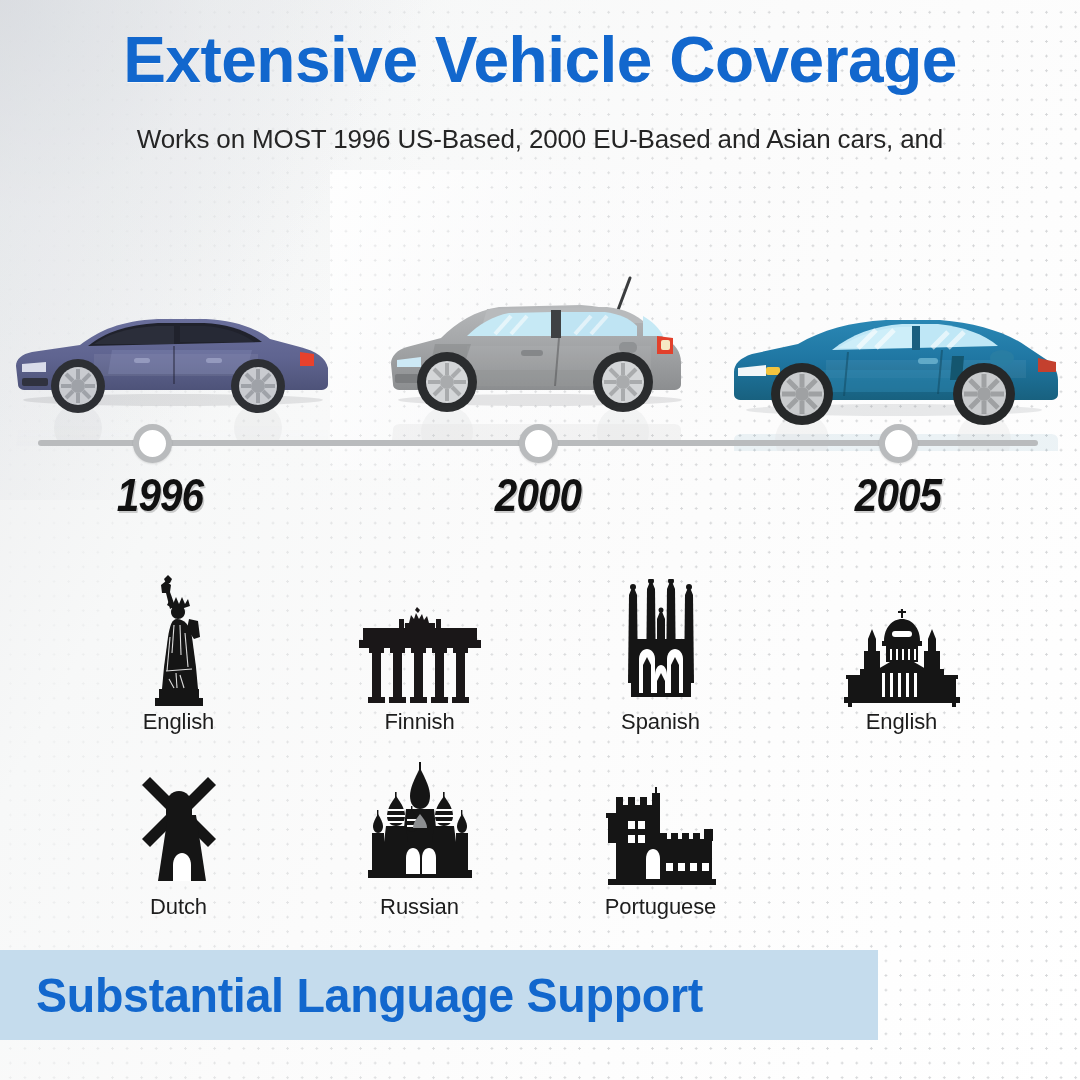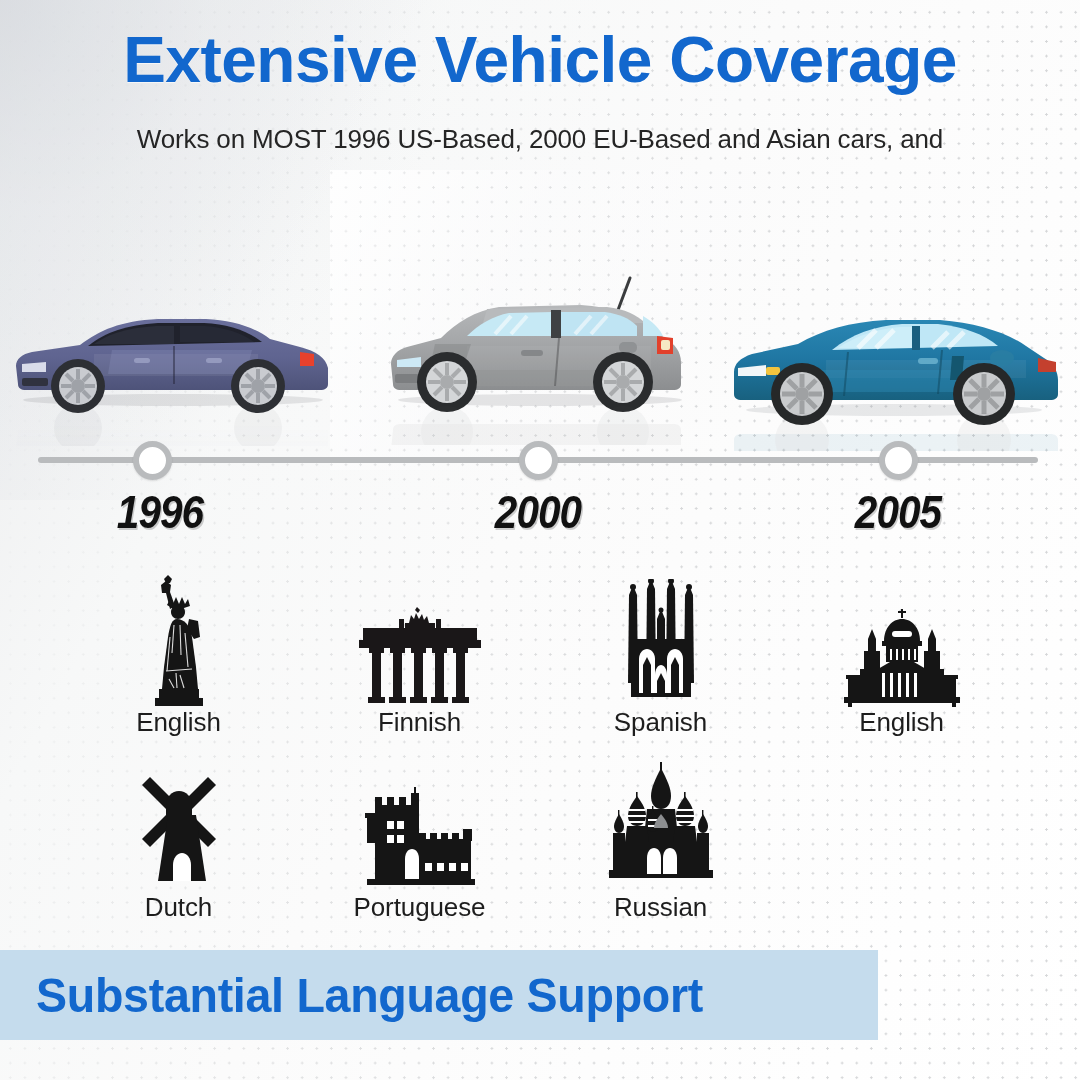--- a/index.html
+++ b/index.html
@@ -68,21 +68,21 @@
     letter-spacing:-0.15px;
   }
   #subtitle .ln { display:block; white-space:nowrap; }
 
   
   #cars { position:absolute; left:0; top:258px; width:1080px; height:190px; }
   .car { position:absolute; }
   .car svg { display:block; }
 
   
-  #timeline { position:absolute; left:0; top:432px; width:1062px; height:110px;padding-left:9px; }
+  #timeline { position:absolute; left:0; top:415px; width:1062px; height:110px;padding-left:9px; }
   #tl-line {
     position:absolute; left:38px; top:25px; width:1000px; height:6px;
     background:#b9bbbd; border-radius:3px;
   }
   .tl-node {
     position:absolute; top:9px;
     width:39px; height:39px; border-radius:50%;
     background:#ffffff;
     border:6px solid #b9bbbd;
     box-shadow:0 1px 2px rgba(0,0,0,0.12);
@@ -108,21 +108,21 @@
     display:grid;
     grid-template-columns:repeat(4, 1fr);
     grid-template-rows:repeat(2, 1fr);
     align-items:end;
   }
   .lang { display:flex; flex-direction:column; align-items:center; justify-content:flex-end; height:100%; }
   .lang-ico { display:flex; align-items:flex-end; justify-content:center; height:132px; }
   .lang-ico svg { display:block; fill:#151515; }
   .lang-label {
     margin-top:0;
-    font-size:26px;
+    font-size:22px;
     line-height:30px;
     color:#1d1d1d;
     letter-spacing:-0.1px;
     white-space:nowrap;
   }
 
   
   #banner {
     position:absolute; left:0; top:950px; width:878px; height:90px;
     background:#c5dced;
@@ -592,20 +592,76 @@
           </g>
 
           <path d="M47 104 L47 88 C47 81 51 76 56 76 C61 76 65 81 65 88 L65 104 Z" fill="#ffffff"></path>
         </svg>
       </div>
       <div class="lang-label">Dutch</div>
     </div>
 
     <div class="lang">
       <div class="lang-ico">
+        <svg width="128" height="130" viewBox="0 0 128 130">
+          <g fill="#151515">
+
+            <rect x="63" y="0" width="2" height="8"></rect>
+            <path d="M64 6 C70 18 74 26 74 34 C74 42 70 47 64 47 C58 47 54 42 54 34 C54 26 58 18 64 6 Z"></path>
+            <path d="M50 47 L78 47 L80 66 L48 66 Z"></path>
+            <path d="M44 66 L84 66 L86 112 L42 112 Z"></path>
+
+            <rect x="39" y="30" width="1.6" height="7"></rect>
+            <path d="M40 34 C46 42 49 48 49 54 C49 60 45 64 40 64 C35 64 31 60 31 54 C31 48 34 42 40 34 Z"></path>
+            <path d="M30 64 L50 64 L52 80 L28 80 Z"></path>
+            <rect x="24" y="80" width="32" height="32"></rect>
+
+            <rect x="87" y="30" width="1.6" height="7"></rect>
+            <path d="M88 34 C94 42 97 48 97 54 C97 60 93 64 88 64 C83 64 79 60 79 54 C79 48 82 42 88 34 Z"></path>
+            <path d="M78 64 L98 64 L100 80 L76 80 Z"></path>
+            <rect x="72" y="80" width="32" height="32"></rect>
+
+            <rect x="55" y="44" width="1.4" height="6"></rect>
+            <path d="M56 48 C60 54 62 58 62 62 C62 67 59 70 56 70 C53 70 50 67 50 62 C50 58 52 54 56 48 Z"></path>
+
+            <rect x="21" y="48" width="1.4" height="6"></rect>
+            <path d="M22 52 C25 57 27 61 27 64 C27 68 25 71 22 71 C19 71 17 68 17 64 C17 61 19 57 22 52 Z"></path>
+            <rect x="16" y="71" width="12" height="41"></rect>
+
+            <rect x="105" y="48" width="1.4" height="6"></rect>
+            <path d="M106 52 C109 57 111 61 111 64 C111 68 109 71 106 71 C103 71 101 68 101 64 C101 61 103 57 106 52 Z"></path>
+            <rect x="100" y="71" width="12" height="41"></rect>
+
+            <rect x="12" y="108" width="104" height="8"></rect>
+          </g>
+
+          <g stroke="#ffffff" stroke-width="2" fill="none">
+            <path d="M32 48 L48 48"></path>
+              <path d="M31 54 L49 54"></path>
+              <path d="M32 60 L48 60"></path>
+            <path d="M80 48 L96 48"></path>
+              <path d="M79 54 L97 54"></path>
+              <path d="M80 60 L96 60"></path>
+            <path d="M51 58 L61 58"></path>
+              <path d="M51 64 L61 64"></path>
+          </g>
+
+          <path d="M64 52 C69 58 71 62 71 66 L57 66 C57 62 59 58 64 52 Z" fill="#8c8e90"></path>
+
+          <g fill="#ffffff">
+            <path d="M50 112 L50 96 C50 90 53 86 57 86 C61 86 64 90 64 96 L64 112 Z"></path>
+            <path d="M66 112 L66 96 C66 90 69 86 73 86 C77 86 80 90 80 96 L80 112 Z"></path>
+          </g>
+        </svg>
+      </div>
+      <div class="lang-label">Russian</div>
+    </div>
+
+    <div class="lang">
+      <div class="lang-ico">
         <svg width="118" height="105" viewBox="0 0 118 105">
           <g fill="#151515">
 
             <rect x="14" y="18" width="44" height="76"></rect>
 
             <rect x="14" y="10" width="7" height="10"></rect>
             <rect x="26" y="10" width="7" height="10"></rect>
             <rect x="38" y="10" width="7" height="10"></rect>
             <rect x="50" y="6" width="8" height="14"></rect>
             <rect x="53" y="0" width="2" height="8"></rect>
@@ -632,75 +688,19 @@
             <path d="M44 92 L44 72 C44 66 47 62 51 62 C55 62 58 66 58 72 L58 92 Z"></path>
             <rect x="64" y="76" width="7" height="8"></rect>
             <rect x="76" y="76" width="7" height="8"></rect>
             <rect x="88" y="76" width="7" height="8"></rect>
             <rect x="100" y="76" width="7" height="8"></rect>
           </g>
         </svg>
       </div>
       <div class="lang-label">Portuguese</div>
     </div>
-
-    <div class="lang">
-      <div class="lang-ico">
-        <svg width="128" height="130" viewBox="0 0 128 130">
-          <g fill="#151515">
-
-            <rect x="63" y="0" width="2" height="8"></rect>
-            <path d="M64 6 C70 18 74 26 74 34 C74 42 70 47 64 47 C58 47 54 42 54 34 C54 26 58 18 64 6 Z"></path>
-            <path d="M50 47 L78 47 L80 66 L48 66 Z"></path>
-            <path d="M44 66 L84 66 L86 112 L42 112 Z"></path>
-
-            <rect x="39" y="30" width="1.6" height="7"></rect>
-            <path d="M40 34 C46 42 49 48 49 54 C49 60 45 64 40 64 C35 64 31 60 31 54 C31 48 34 42 40 34 Z"></path>
-            <path d="M30 64 L50 64 L52 80 L28 80 Z"></path>
-            <rect x="24" y="80" width="32" height="32"></rect>
-
-            <rect x="87" y="30" width="1.6" height="7"></rect>
-            <path d="M88 34 C94 42 97 48 97 54 C97 60 93 64 88 64 C83 64 79 60 79 54 C79 48 82 42 88 34 Z"></path>
-            <path d="M78 64 L98 64 L100 80 L76 80 Z"></path>
-            <rect x="72" y="80" width="32" height="32"></rect>
-
-            <rect x="55" y="44" width="1.4" height="6"></rect>
-            <path d="M56 48 C60 54 62 58 62 62 C62 67 59 70 56 70 C53 70 50 67 50 62 C50 58 52 54 56 48 Z"></path>
-
-            <rect x="21" y="48" width="1.4" height="6"></rect>
-            <path d="M22 52 C25 57 27 61 27 64 C27 68 25 71 22 71 C19 71 17 68 17 64 C17 61 19 57 22 52 Z"></path>
-            <rect x="16" y="71" width="12" height="41"></rect>
-
-            <rect x="105" y="48" width="1.4" height="6"></rect>
-            <path d="M106 52 C109 57 111 61 111 64 C111 68 109 71 106 71 C103 71 101 68 101 64 C101 61 103 57 106 52 Z"></path>
-            <rect x="100" y="71" width="12" height="41"></rect>
-
-            <rect x="12" y="108" width="104" height="8"></rect>
-          </g>
-
-          <g stroke="#ffffff" stroke-width="2" fill="none">
-            <path d="M32 48 L48 48"></path>
-              <path d="M31 54 L49 54"></path>
-              <path d="M32 60 L48 60"></path>
-            <path d="M80 48 L96 48"></path>
-              <path d="M79 54 L97 54"></path>
-              <path d="M80 60 L96 60"></path>
-            <path d="M51 58 L61 58"></path>
-              <path d="M51 64 L61 64"></path>
-          </g>
-
-          <path d="M64 52 C69 58 71 62 71 66 L57 66 C57 62 59 58 64 52 Z" fill="#8c8e90"></path>
-
-          <g fill="#ffffff">
-            <path d="M50 112 L50 96 C50 90 53 86 57 86 C61 86 64 90 64 96 L64 112 Z"></path>
-            <path d="M66 112 L66 96 C66 90 69 86 73 86 C77 86 80 90 80 96 L80 112 Z"></path>
-          </g>
-        </svg>
-      </div>
-      <div class="lang-label">Russian</div>
-    </div>
   </div>
 
   <div id="banner">
     <div id="banner-text">Substantial Language Support</div>
   </div>
 
 </div>
 
 </body></html>

